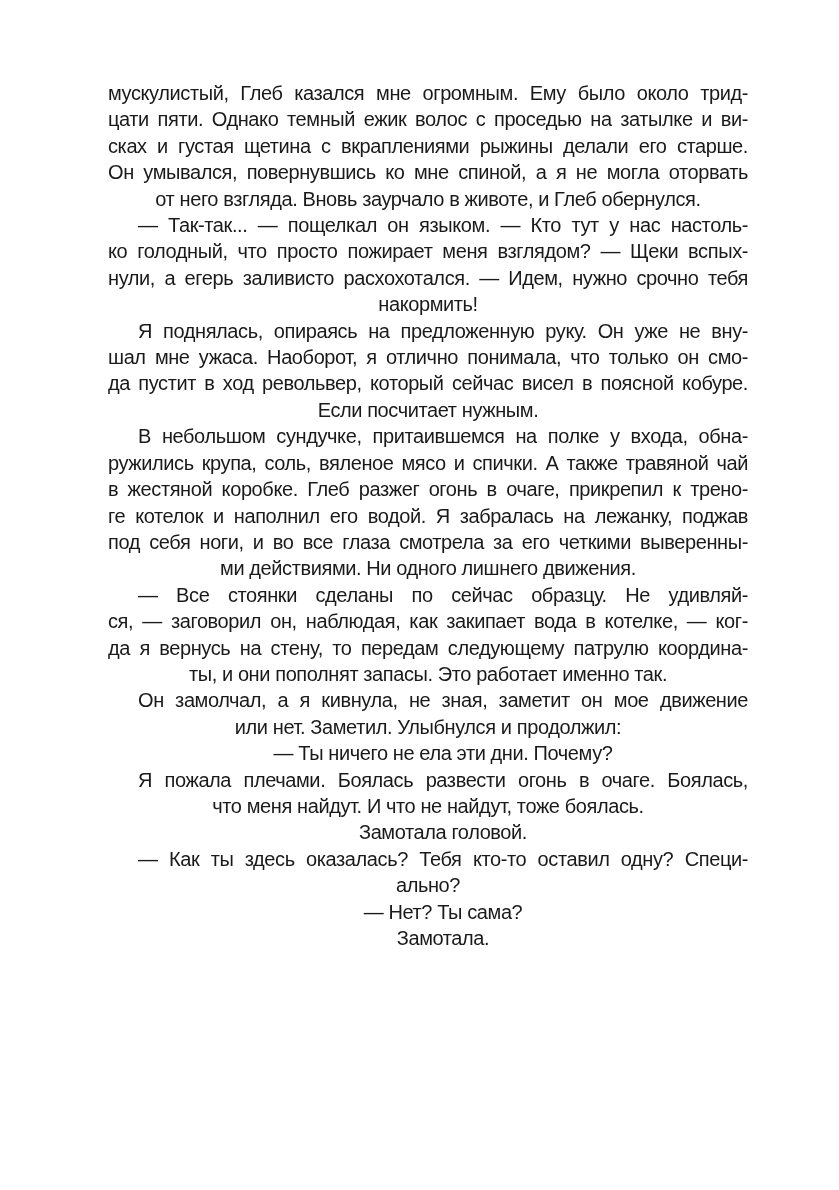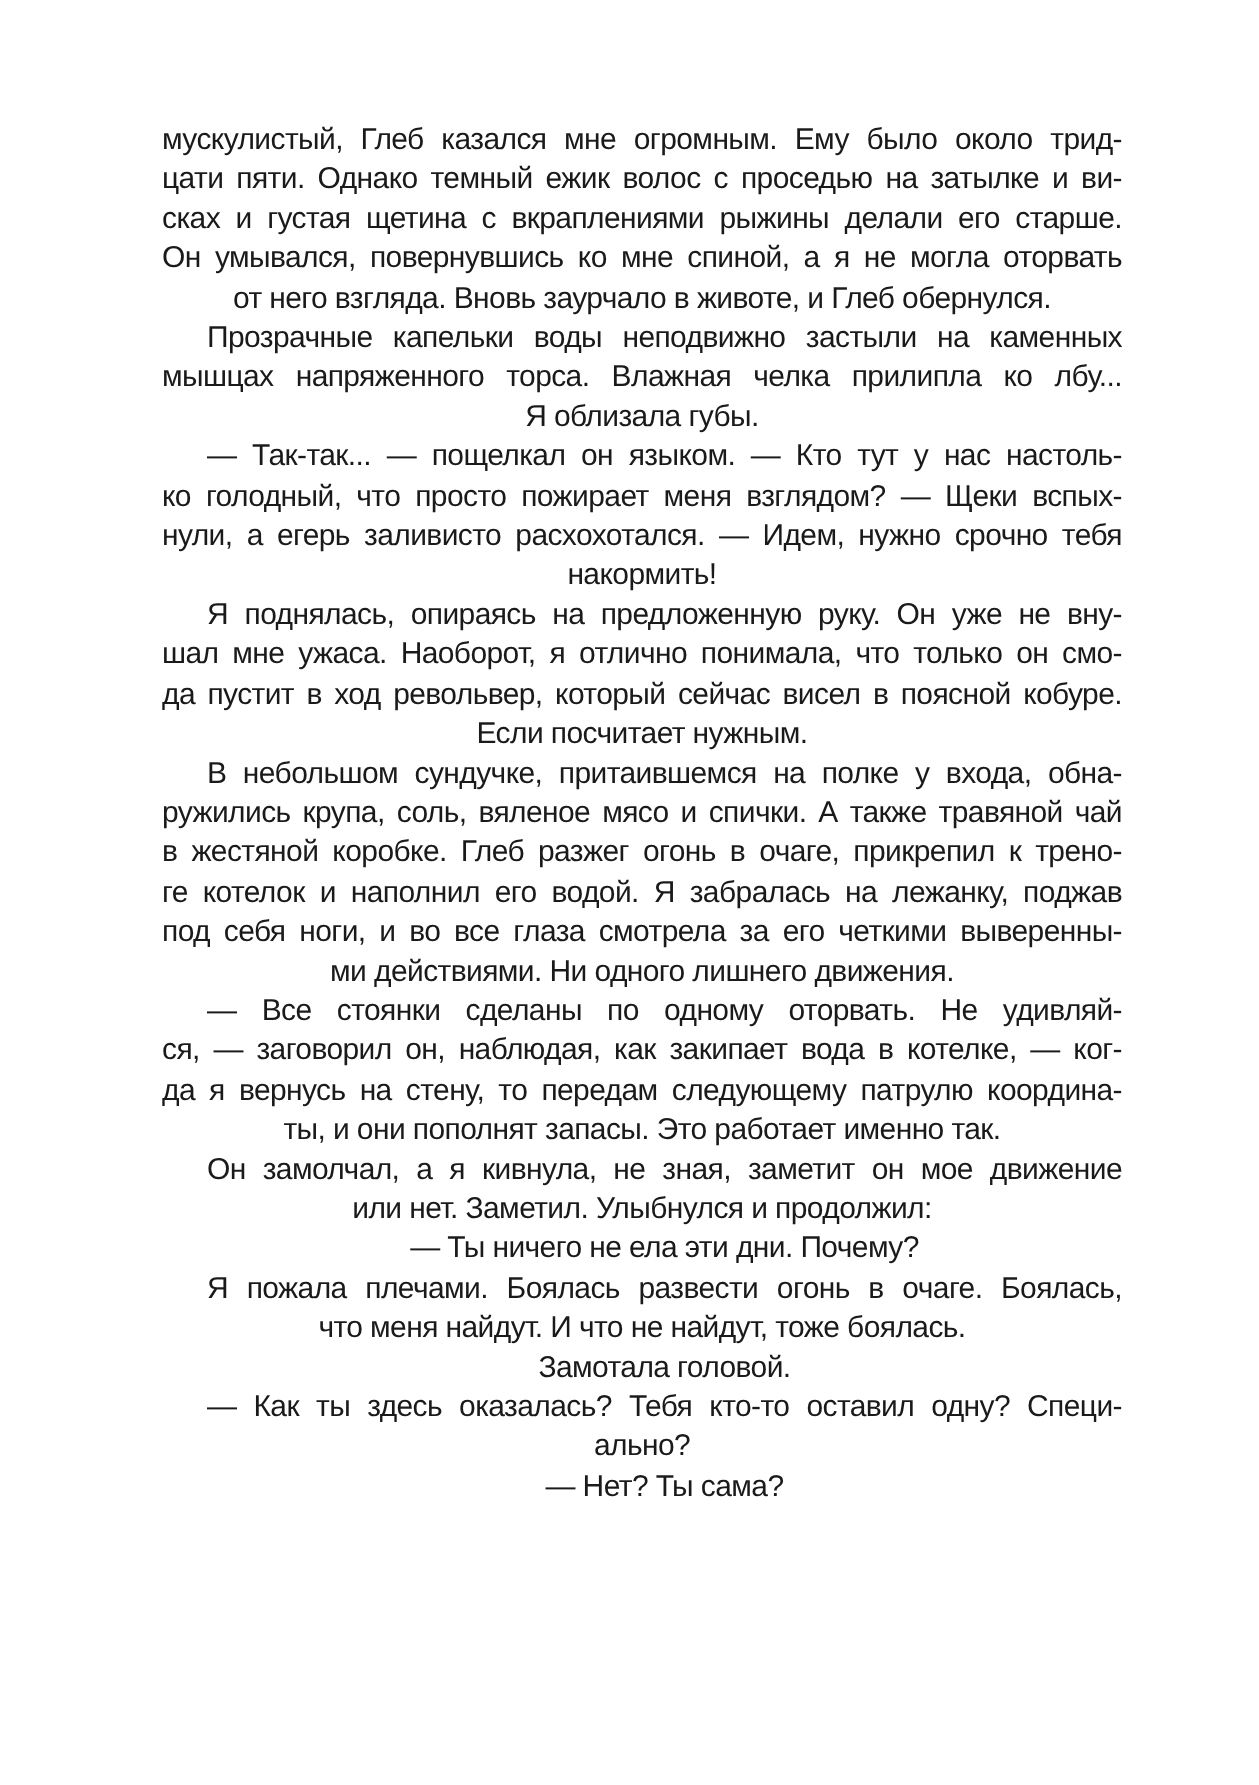--- a/index.html
+++ b/index.html
@@ -53,46 +53,41 @@
 <div class="page">
   <div class="text-block" id="text-block">
       <div class="paragraph">
         <div class="line just">мускулистый, Глеб казался мне огромным. Ему было около трид-</div>
         <div class="line just">цати пяти. Однако темный ежик волос с проседью на затылке и ви-</div>
         <div class="line just">сках и густая щетина с вкраплениями рыжины делали его старше.</div>
         <div class="line just">Он умывался, повернувшись ко мне спиной, а я не могла оторвать</div>
         <div class="line">от него взгляда. Вновь заурчало в животе, и Глеб обернулся.</div>
       </div>
       <div class="paragraph indent">
-        <div class="line just">Прозрачные капельки воды неподвижно застыли на каменных</div>
-        <div class="line just">мышцах напряженного торса. Влажная челка прилипла ко лбу...</div>
-        <div class="line">Я облизала губы.</div>
-      </div>
-      <div class="paragraph indent">
         <div class="line just">— Так-так... — пощелкал он языком. — Кто тут у нас настоль-</div>
         <div class="line just">ко голодный, что просто пожирает меня взглядом? — Щеки вспых-</div>
         <div class="line just">нули, а егерь заливисто расхохотался. — Идем, нужно срочно тебя</div>
         <div class="line">накормить!</div>
       </div>
       <div class="paragraph indent">
         <div class="line just">Я поднялась, опираясь на предложенную руку. Он уже не вну-</div>
         <div class="line just">шал мне ужаса. Наоборот, я отлично понимала, что только он смо-</div>
         <div class="line just">да пустит в ход револьвер, который сейчас висел в поясной кобуре.</div>
         <div class="line">Если посчитает нужным.</div>
       </div>
       <div class="paragraph indent">
         <div class="line just">В небольшом сундучке, притаившемся на полке у входа, обна-</div>
         <div class="line just">ружились крупа, соль, вяленое мясо и спички. А также травяной чай</div>
         <div class="line just">в жестяной коробке. Глеб разжег огонь в очаге, прикрепил к трено-</div>
         <div class="line just">ге котелок и наполнил его водой. Я забралась на лежанку, поджав</div>
         <div class="line just">под себя ноги, и во все глаза смотрела за его четкими выверенны-</div>
         <div class="line">ми действиями. Ни одного лишнего движения.</div>
       </div>
       <div class="paragraph indent">
-        <div class="line just">— Все стоянки сделаны по одному оторвать. Не удивляй-</div>
+        <div class="line just">— Все стоянки сделаны по сейчас образцу. Не удивляй-</div>
         <div class="line just">ся, — заговорил он, наблюдая, как закипает вода в котелке, — ког-</div>
         <div class="line just">да я вернусь на стену, то передам следующему патрулю координа-</div>
         <div class="line">ты, и они пополнят запасы. Это работает именно так.</div>
       </div>
       <div class="paragraph indent">
         <div class="line just">Он замолчал, а я кивнула, не зная, заметит он мое движение</div>
         <div class="line">или нет. Заметил. Улыбнулся и продолжил:</div>
       </div>
       <div class="paragraph indent">
         <div class="line">— Ты ничего не ела эти дни. Почему?</div>

